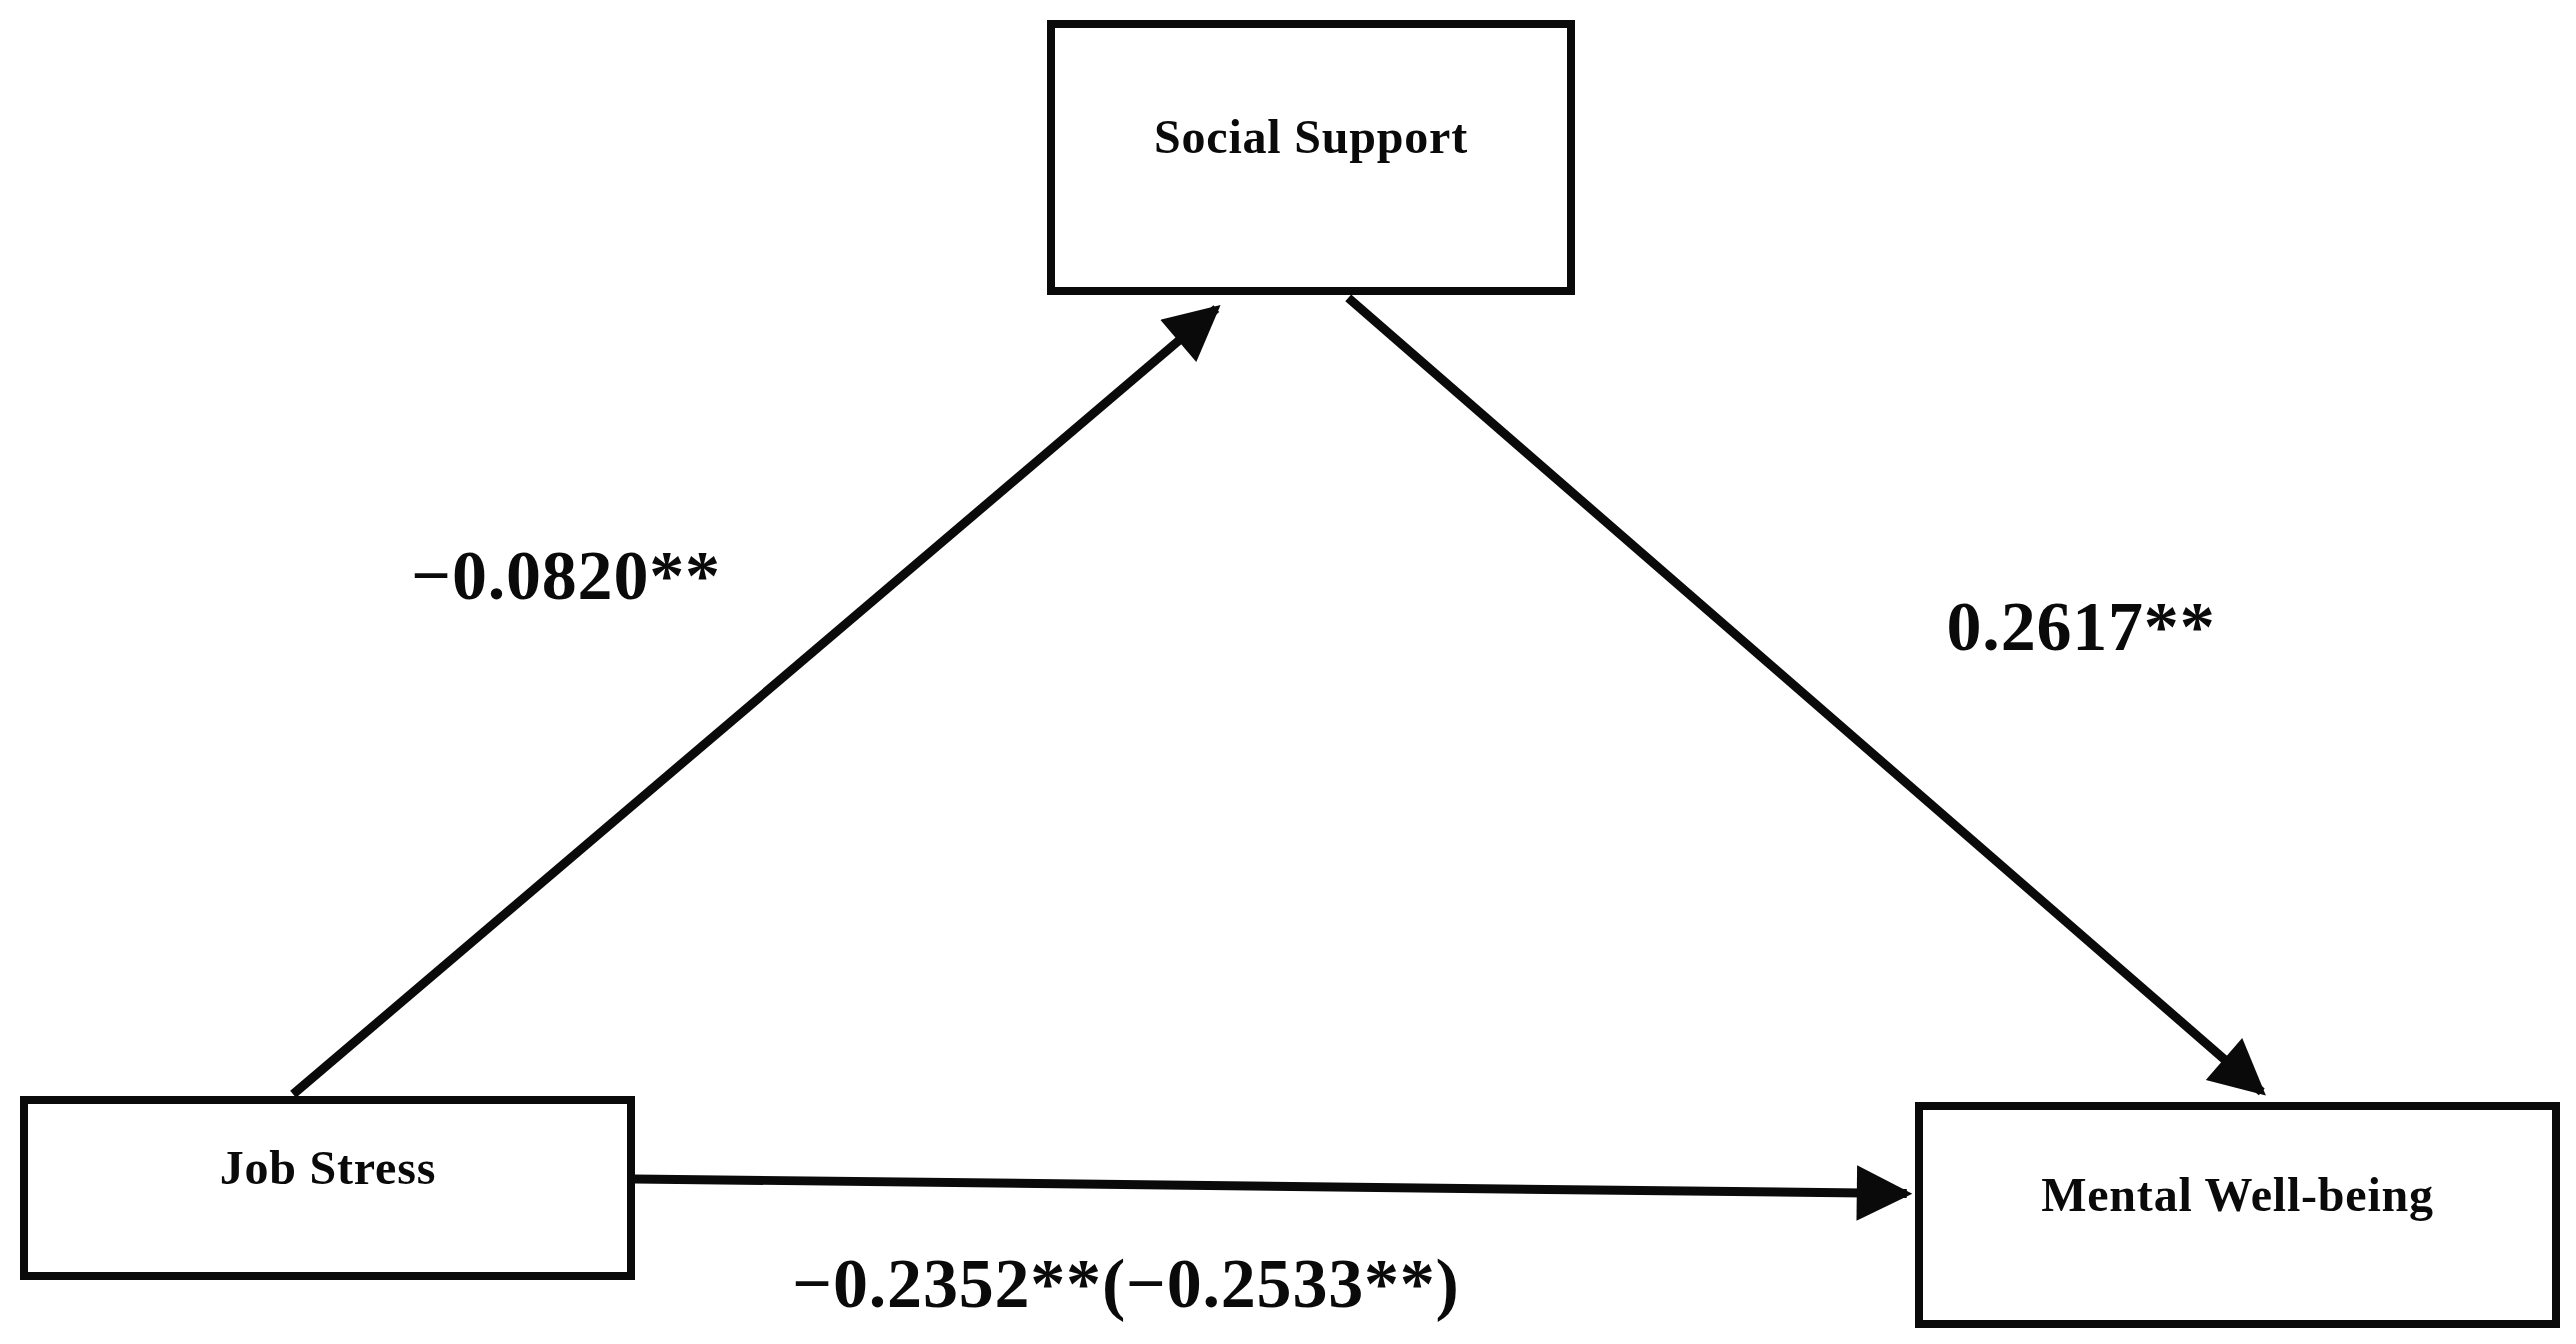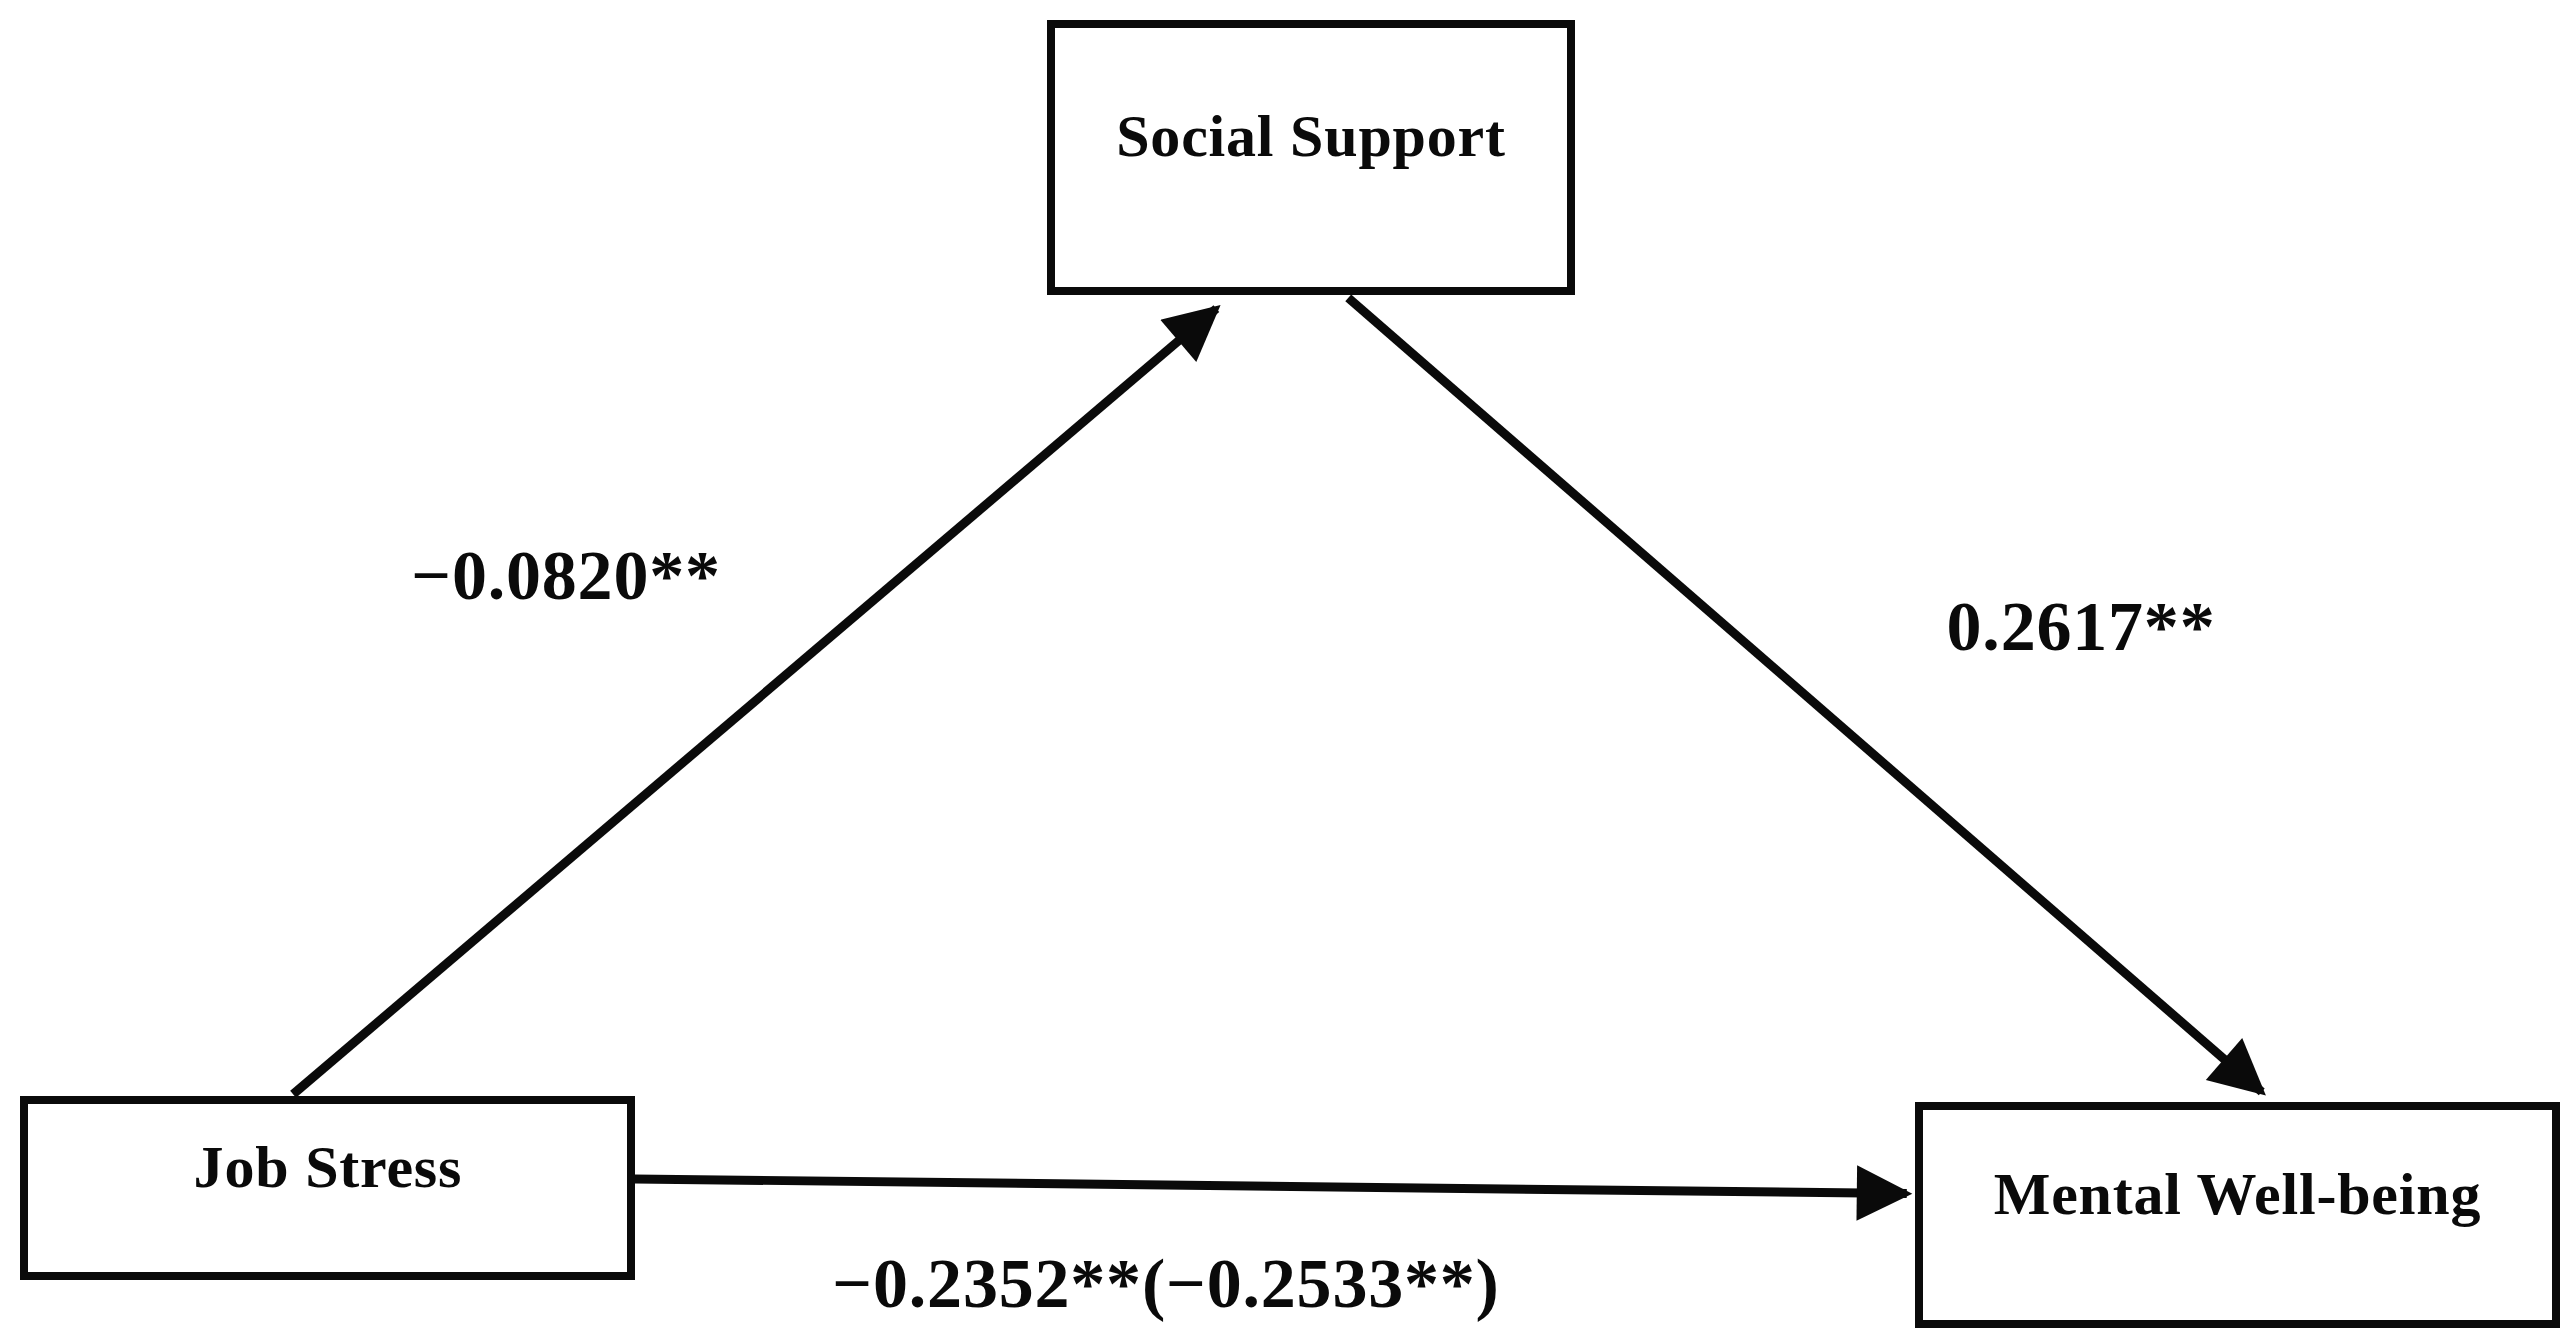--- a/index.html
+++ b/index.html
@@ -28,41 +28,41 @@
   .node {
     position: absolute;
     background: #ffffff;
     border: 8.1px solid #0a0a0a;
     box-sizing: border-box;
     display: flex;
     align-items: center;
     justify-content: center;
   }
   .node .node-label {
-    font-size: 60px;
+    font-size: 48px;
     font-weight: 700;
     white-space: nowrap;
     transform: translateY(-21px);
     letter-spacing: 0.8px;
   }
   #node-social-support   { left: 1047px; top: 19.5px;   width: 528px; height: 275px; }
   #node-job-stress       { left: 20.4px;   top: 1096px; width: 615px; height: 184px; }
   #node-mental-wellbeing { left: 1915px; top: 1102px; width: 645px; height: 226px; }
 
   .coef-label {
     position: absolute;
     transform: translate(-50%, -50%);
     font-size: 70px;
     font-weight: 700;
     white-space: nowrap;
     letter-spacing: 0.8px;
   }
   #coef-a { left: 566px;  top: 576px; text-align: center;  }
   #coef-b { left: 2081px; top: 627px;  }
-  #coef-c { left: 1126px; top: 1284px; margin-left: 40px; }
+  #coef-c { left: 1126px; top: 1284px; }
 </style>
 </head>
 <body>
 
 <div id="canvas">
 
   <svg id="edges" viewBox="0 0 3164 1652" xmlns="http://www.w3.org/2000/svg">
     <defs>
       <marker id="arrowhead" viewBox="0 0 10 10" refX="9" refY="5" markerWidth="9" markerHeight="6.2" orient="auto" markerUnits="strokeWidth">
         <path d="M 0 0 L 10 5 L 0 10 z" fill="#0a0a0a"></path>

